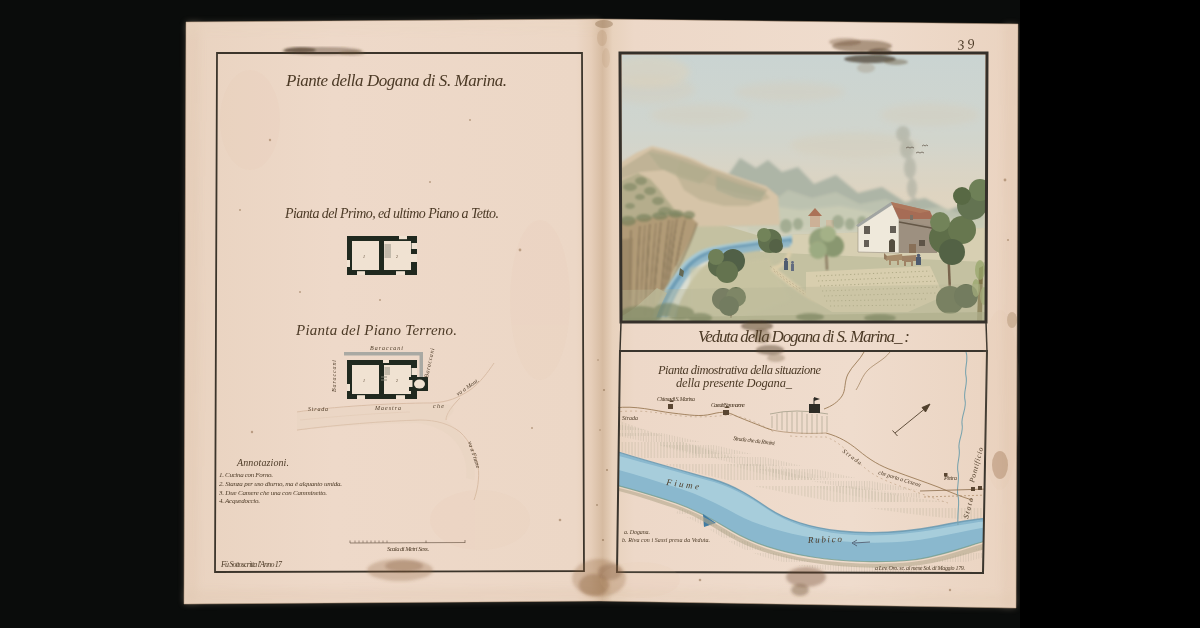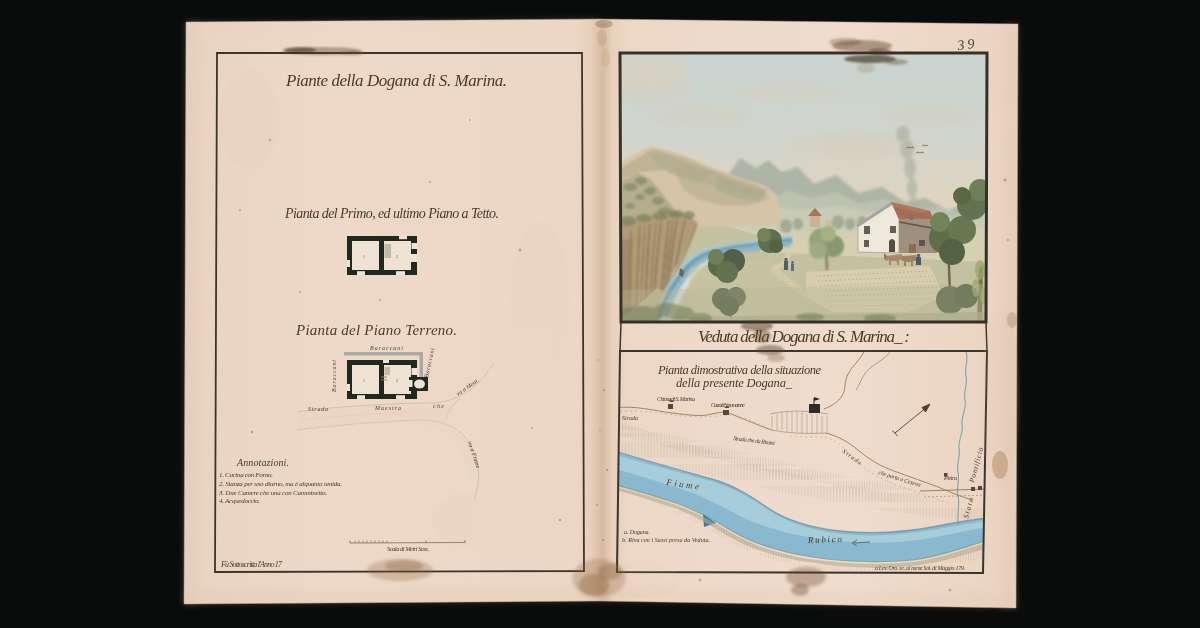--- a/index.html
+++ b/index.html
@@ -1,16 +1,16 @@
 <!DOCTYPE html>
 <html><head>
 <meta charset="utf-8">
 <style>
 html,body{margin:0;padding:0;background:#000;}
-#stage{position:relative;width:1200px;height:628px;overflow:hidden;}
+#stage{position:relative;width:1020px;height:628px;overflow:hidden;}
 text{font-family:"Liberation Serif",serif;font-style:italic;fill:#4c3a26;}
 </style>
 </head>
 <body>
 <div id="stage">
 <svg width="1200" height="628" viewBox="0 0 1200 628">
 <defs>
   <linearGradient id="paperg" x1="0" y1="0" x2="1" y2="0">
     <stop offset="0" stop-color="#e9d3c0"></stop>
     <stop offset="0.18" stop-color="#eed9c9"></stop>

